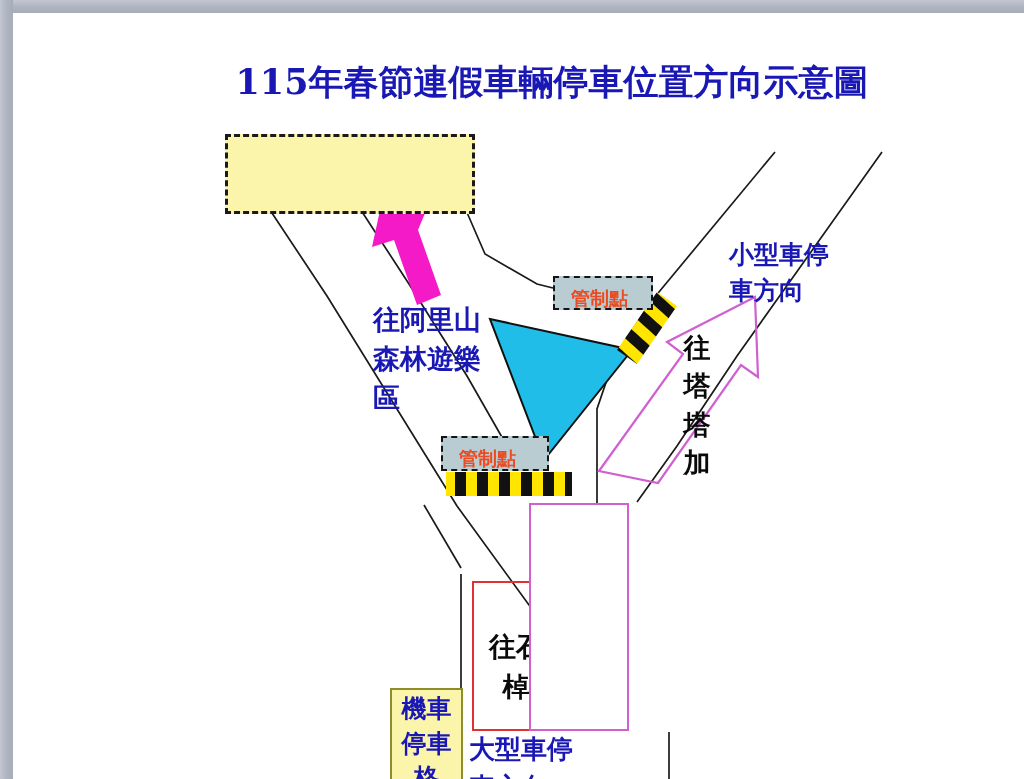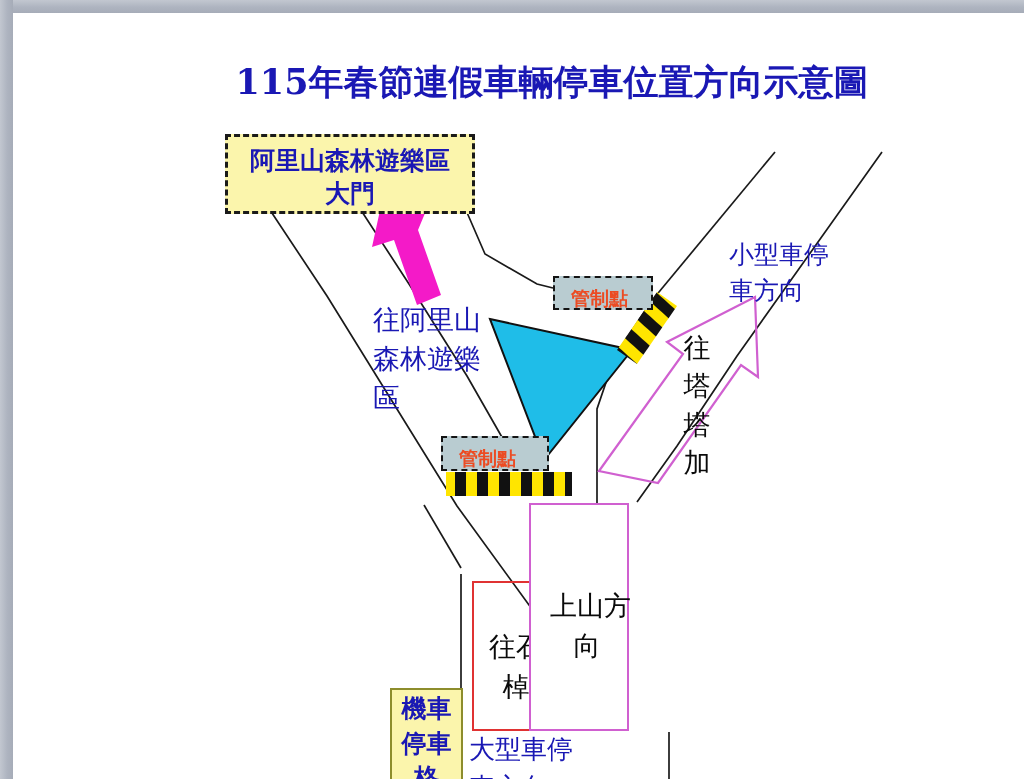--- a/index.html
+++ b/index.html
@@ -37,21 +37,21 @@
   svg.canvas {
     position: absolute; left: 0; top: 0;
     width: 1011px; height: 766px;
     overflow: visible;
   }
   
   .lbl {
     position: absolute;
     white-space: pre;
     line-height: 1.18;
-    font-weight: 400;
+    font-weight: 700;
   }
   #title {
     left: 165px; top: 45px;
     width: 700px;
     text-align: center;
     font-size: 35px;
     font-weight: 700;
     color: #1a18b4;
     letter-spacing: 0px;
     font-family: "DejaVu Serif", "Liberation Serif", serif;
@@ -221,22 +221,20 @@
       </g>
 
       <g>
         <polygon fill="none" stroke="#d060d0" stroke-width="2.2" stroke-linejoin="miter" points="562,455 646,338 630,326 718,281 721,361 704,349 621,467"></polygon>
       </g>
     </svg>
 
     <div id="title" class="lbl">115年春節連假車輛停車位置方向示意圖</div>
 
     <div id="gate-box"></div>
-    <div id="gate-label" class="lbl">阿里山森林遊樂區
-大門</div>
 
     <div id="ctrl-box-1" class="ctrl-box"></div>
     <div id="ctrl-label-1" class="ctrl-label">管制點</div>
 
     <div id="ctrl-box-2" class="ctrl-box"></div>
     <div id="ctrl-label-2" class="ctrl-label">管制點</div>
 
     <div id="to-alishan" class="lbl">往阿里山
 森林遊樂
 區</div>
@@ -246,22 +244,20 @@
     <div id="to-tataka" class="lbl">往
 塔
 塔
 加</div>
 
     <div id="shizhuo-box"></div>
     <div id="to-shizhuo" class="lbl">往石
 棹</div>
 
     <div id="uphill-box"></div>
-    <div id="uphill" class="lbl">上山方
-向</div>
 
     <div id="moto-box"></div>
     <div id="moto-label" class="lbl">機車
 停車
 格</div>
 
     <div id="big-car" class="lbl">大型車停
 車方向</div>
 
   </div>

